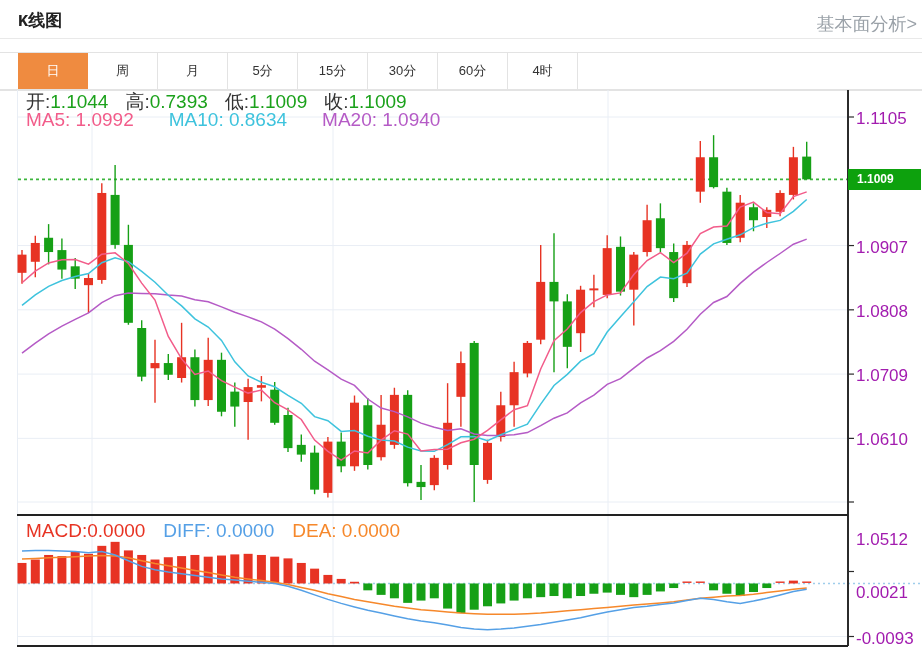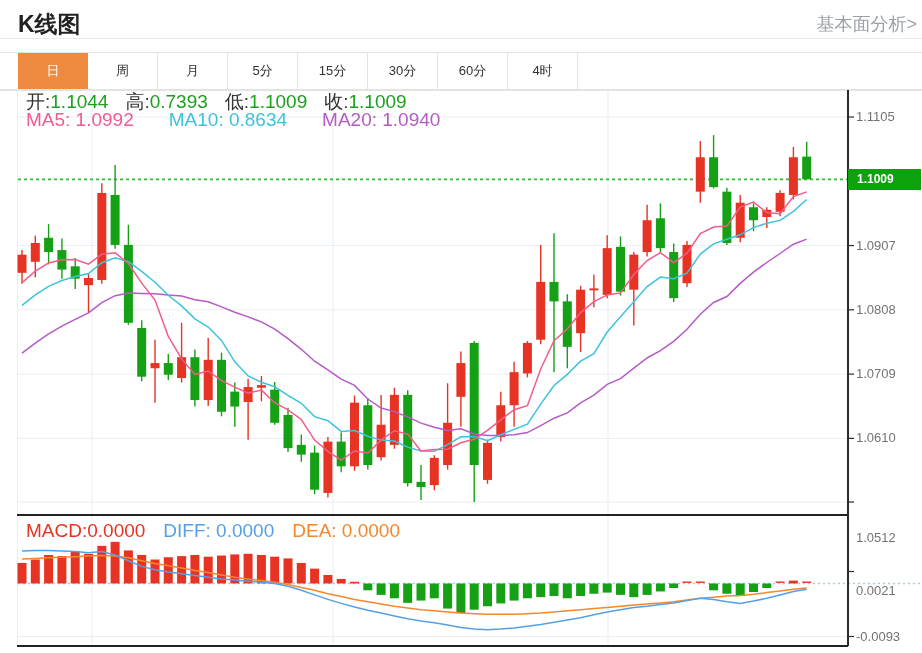--- a/index.html
+++ b/index.html
@@ -1,36 +1,36 @@
 <!DOCTYPE html>
 <html><head>
 <meta charset="utf-8">
 <style>
   html,body{margin:0;padding:0;background:#fff;}
   body{width:922px;height:653px;position:relative;overflow:hidden;
        font-family:"Liberation Sans","DejaVu Sans",sans-serif;color:#333;}
   #stage{position:absolute;inset:0;}
-  .page-title{position:absolute;left:18px;top:9px;font-size:23px;font-weight:bold;color:#222;}
+  .page-title{position:absolute;left:18px;top:9px;font-size:17px;font-weight:bold;color:#222;font-family:Liberation Mono, monospace;}
   .header-link{position:absolute;right:5px;top:12px;font-size:18px;color:#9aa1a8;text-decoration:none;cursor:pointer;}
   .header-divider{position:absolute;left:0;top:38px;width:922px;height:0;border-top:1px solid #e9e9e9;}
   .tabbar{position:absolute;left:0;top:52px;width:922px;height:38px;border-top:1px solid #e3e3e3;border-bottom:1px solid #e3e3e3;box-sizing:border-box;}
   .tab{position:absolute;top:0;height:100%;width:70px;box-sizing:border-box;border-right:1px solid #e3e3e3;
        display:flex;align-items:center;justify-content:center;font-size:13px;color:#333;cursor:pointer;background:#fff;}
   .tab:first-child{border-left:1px solid #e3e3e3;}
   .tab.active{background:#ef8b40;color:#fff;border-color:#ef8b40;}
   .chart-wrap{position:absolute;left:0;top:90px;width:922px;height:563px;}
   svg{position:absolute;left:0;display:block;}
   #main-svg{top:0;}
   #macd-svg{top:425px;}
   .overlay-row{position:absolute;display:flex;white-space:nowrap;font-size:19px;line-height:15px;}
   #ohlc-row{left:26px;top:94px;gap:17px;}
   #ma-row{left:26px;top:112px;gap:35px;}
   #macd-row{left:26px;top:523px;gap:18px;text-align:center;}
   .ohlc-item .lbl{color:#333;}
-  .axis-label{position:absolute;left:856px;font-size:13px;color:#737373;}
+  .axis-label{position:absolute;left:856px;font-size:17px;color:#a21caf;}
   .price-flag{position:absolute;left:848px;width:73px;height:21px;box-sizing:border-box;
               color:#fff;font-size:12px;font-weight:bold;line-height:21px;padding-left:9px;}
   .sep-dark{position:absolute;left:17px;width:831px;background:#222;}
 </style>
 </head>
 <body>
 
 <div id="stage">
   <div class="page-title">K线图</div>
   <a class="header-link">基本面分析&gt;</a>

